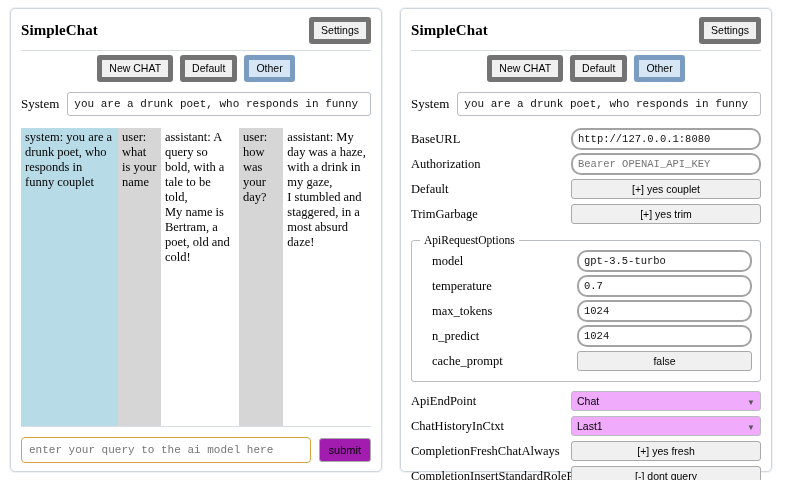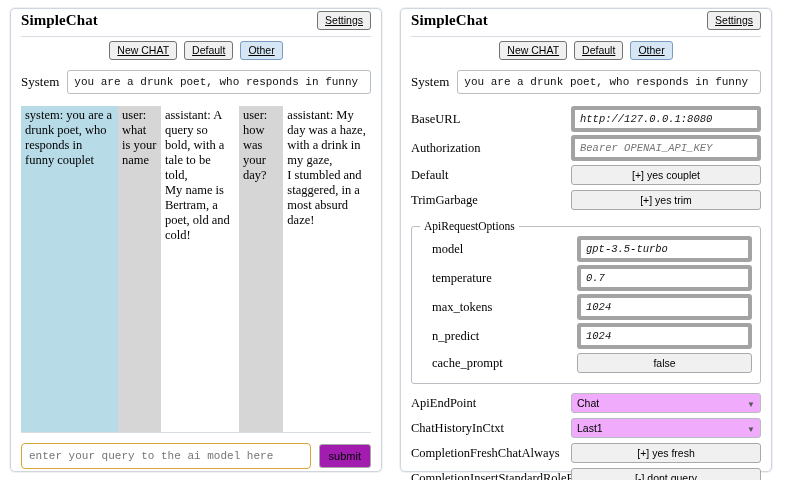--- a/index.html
+++ b/index.html
@@ -25,48 +25,47 @@
   }
   .panel {
     position: relative;
     width: 372px;
     height: 464px;
     box-sizing: border-box;
     background: #ffffff;
     border: 1px solid #cfd6dd;
     border-radius: 5px;
     box-shadow: 0 0 0 1px #eef2f5;
-    padding: 2px 10px;
+    padding: 8px 10px;
     display: flex;
     flex-direction: column;
   }
   .titlebar {
     display: flex;
     align-items: center;
     justify-content: space-between;
     border-bottom: 1px solid #d7dde3;
     padding-bottom: 6px;
   }
   .app-title {
     font-family: "Liberation Serif", serif;
     font-weight: bold;
     font-size: 15px;
     letter-spacing: 0.1px;
   }
   .btn {
     font-family: "Liberation Sans", sans-serif;
     font-size: 10.5px;
     background: #f0f0f0;
-    border: 1px solid #737373;
+    border: 5px solid #737373;
     border-radius: 3px;
     padding: 2px 7px;
     line-height: 13px;
     color: #000;
     cursor: pointer;
-    text-decoration: underline;
   }
   .btn.selected {
     background: #d6e6f5;
     border-color: #7a9cc0;
   }
   .toolbar {
     display: flex;
     gap: 7px;
     margin-top: 4px;
     align-items: center;
@@ -160,27 +159,26 @@
     font-family: "Liberation Serif", serif;
     font-size: 12.5px;
     flex-shrink: 0;
   }
   .srow .ctl { flex: 1; min-width: 0; }
   .field {
     width: 100%;
     box-sizing: border-box;
     font-family: "Liberation Mono", monospace;
     font-size: 10.5px;
-    border: 4px solid #a3a3a3;
-    border-radius: 3px;
+    border: 2px solid #a3a3a3;
+    border-radius: 10px;
     background: #fff;
     padding: 3px 5px;
     color: #111;
     outline: none;
-    font-style: italic;
   }
   .field.placeholder { color: #9a9a9a; }
   .togglebtn {
     width: 100%;
     box-sizing: border-box;
     font-family: "Liberation Sans", sans-serif;
     font-size: 10.5px;
     background: #f0f0f0;
     border: 1px solid #a9a9a9;
     border-radius: 3px;

